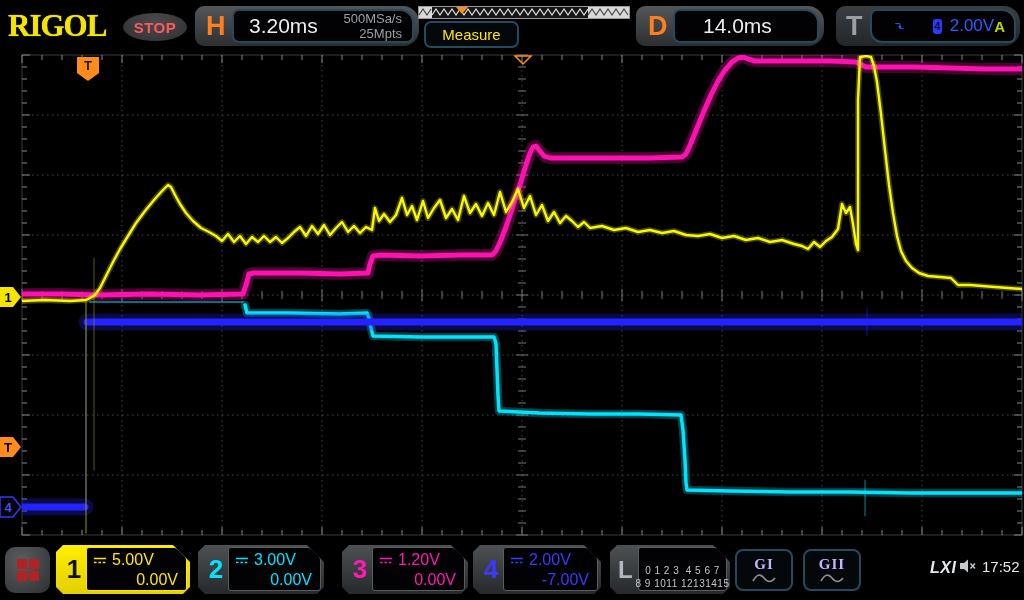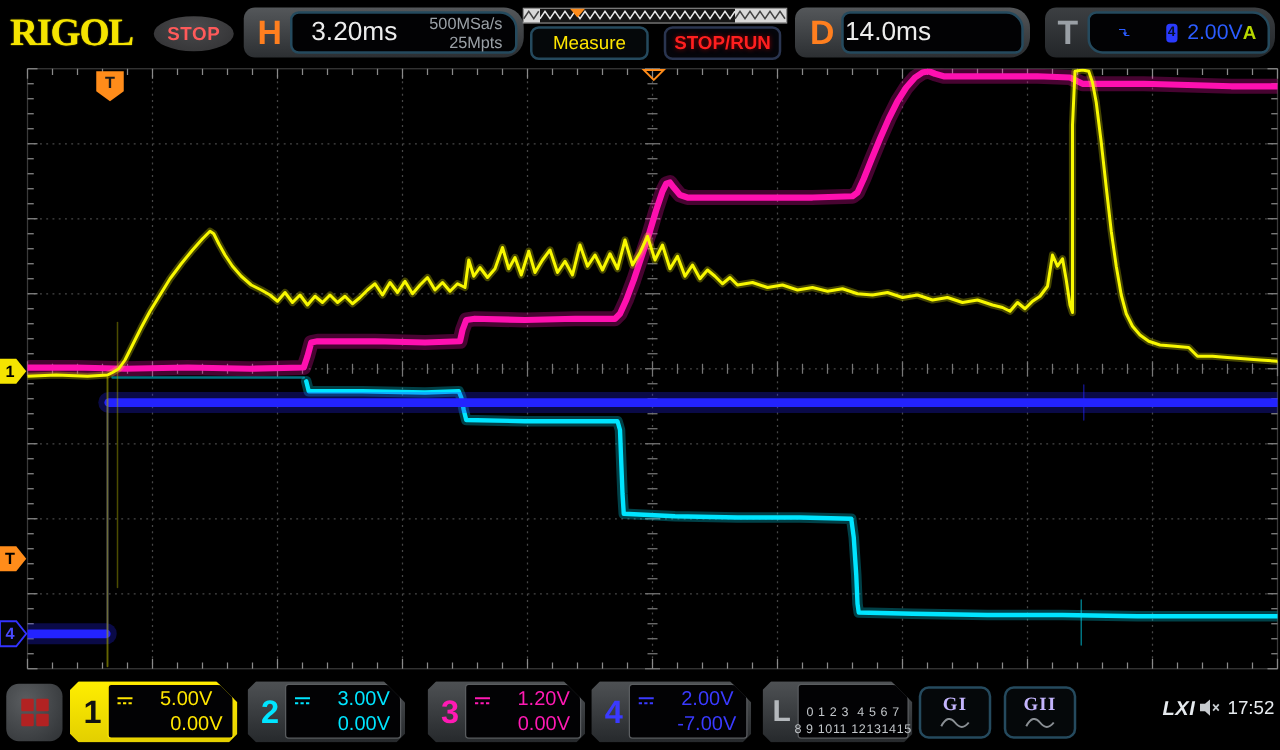--- a/index.html
+++ b/index.html
@@ -18,21 +18,21 @@
   #hletter{position:absolute;left:11px;top:0}
   #hbox{left:37px;right:5px;display:flex;align-items:center}
   #hval{font-size:21px;color:#ececec;margin-left:15px}
   #hrate{margin-left:auto;text-align:right;font-size:13px;line-height:15px;color:#9aa0a6;padding-right:10px}
   #membar{left:418px;top:6px}
   #measurebtn{left:424px;top:21px;width:95px;height:27px;background:#05080a;border:2px solid #254a5e;border-radius:7px;color:#ffe600;font-weight:normal;font-size:15px;display:flex;align-items:center;justify-content:center}
   #stoprunbtn{left:531px;top:21px;width:94px;height:27px;background:#05050a;border:2px solid #2a3550;border-radius:7px;color:#ff1f1f;font-weight:bold;font-size:15px;display:flex;align-items:center;justify-content:center;text-shadow:0 0 4px #800}
   #dgrp{left:636px;width:188px}
   #dletter{position:absolute;left:12px;top:0}
   #dbox{left:37px;right:5px;display:flex;align-items:center}
-  #dval{font-size:21px;color:#ececec;margin-left:1px}
+  #dval{font-size:21px;color:#ececec;margin-left:28px}
   #tgrp{left:836px;width:184px;background:linear-gradient(#3c3f42,#232629)}
   #tletter{position:absolute;left:10px;top:0;color:#9aa0a6}
   #tbox{left:34px;right:4px;display:flex;align-items:center;border-radius:7px 14px 7px 12px}
   #trigicon{margin-left:22px}
   #trigbadge{margin-left:28px;width:15px;height:15px;background:#2a3bff;border-radius:3px;color:#061028;font-size:11px;font-weight:bold;display:flex;align-items:center;justify-content:center}
   #triglevel{margin-left:8px;font-size:17px;color:#2b5cff}
   #trigmode{margin-left:auto;margin-right:9px;font-size:15px;font-weight:bold;color:#b8d800}
 
   
   #scope{left:0;top:0;z-index:1}
@@ -41,21 +41,21 @@
   #botbar{left:0;top:543px;width:1024px;height:57px;background:#000;z-index:5}
   #menubtn{left:5px;top:4px;width:45px;height:46px;background:radial-gradient(ellipse at 35% 30%,#5a5d60,#2e3134);border-radius:10px;display:flex;align-items:center;justify-content:center}
   #menugrid{width:22px;height:22px;display:grid;grid-template-columns:10px 10px;grid-template-rows:10px 10px;gap:2px}
   #menugrid span{background:#b22222;border-radius:1px}
   .chtab{top:2px;height:49px;background:linear-gradient(#4e5154,#26292c);clip-path:polygon(7px 0,calc(100% - 17px) 0,100% 17px,100% calc(100% - 7px),calc(100% - 7px) 100%,7px 100%,0 calc(100% - 7px),0 7px)}
   .chtab.selected{background:linear-gradient(#ffee00,#e3cf00)}
   .chnum{position:absolute;left:7px;top:9px;width:22px;text-align:center;font-size:26px;font-weight:bold;color:var(--ch)}
   .chtab.selected .chnum{color:#111}
   .chbox{position:absolute;left:30px;top:2px;right:3px;bottom:3px;background:#020204;border:1px solid #5a5d60;border-radius:3px 13px 3px 3px;color:var(--ch);padding:2px 6px 0 6px}
   .chtab.selected .chbox{border-color:var(--ch)}
-  .chrow1{display:flex;align-items:center;gap:21px;font-size:16px;line-height:20px}
+  .chrow1{display:flex;align-items:center;gap:5px;font-size:16px;line-height:20px}
   .chrow2{text-align:right;font-size:16px;line-height:20px;padding-right:2px}
   .dcicon{stroke:currentColor;stroke-width:1.6}
   .dcicon .dash{stroke-dasharray:2.6 1.8}
   #ltab{left:610px;top:2px;width:120px;height:49px;background:linear-gradient(#4e5154,#26292c);clip-path:polygon(7px 0,calc(100% - 17px) 0,100% 17px,100% calc(100% - 7px),calc(100% - 7px) 100%,7px 100%,0 calc(100% - 7px),0 7px)}
   #lletter{position:absolute;left:8px;top:11px;font-size:24px;font-weight:bold;color:#b4b8bc}
   #lbox{position:absolute;left:28px;top:2px;right:3px;bottom:3px;background:#020204;border:1px solid #5a5d60;border-radius:3px 13px 3px 3px;color:#c2c6ca;display:flex;flex-direction:column;justify-content:flex-end;align-items:center}
   #lbox div{font-size:10px;line-height:13px;white-space:pre;letter-spacing:.5px}
   .genbtn{top:6px;width:58px;height:42px;background:#05080a;border:2px solid #254a5e;border-radius:8px;display:flex;flex-direction:column;align-items:center;justify-content:center;color:#c4b5fd}
   .genlabel{font-family:"Liberation Serif",serif;font-size:15px;font-weight:bold;letter-spacing:1px;line-height:15px}
   .genwave{stroke:#8a8f94;fill:none;stroke-width:1.6}
@@ -414,23 +414,20 @@
       <rect x="170" y="1" width="41" height="11" fill="#d9d9d9"></rect>
       <path d="M1,9 L5,3 L9,9 L13,3" stroke="#444" fill="none" stroke-width="1.2"></path>
       <path d="M14,9 L18,3 L22,9 L26,3 L30,9 L34,3 L38,9 L42,3 L46,9 L50,3 L54,9 L58,3 L62,9 L66,3 L70,9 L74,3 L78,9 L82,3 L86,9 L90,3 L94,9 L98,3 L102,9 L106,3 L110,9 L114,3 L118,9 L122,3 L126,9 L130,3 L134,9 L138,3 L142,9 L146,3 L150,9 L154,3 L158,9 L162,3 L166,9 L170,3" stroke="#e8e8e8" fill="none" stroke-width="1.2"></path>
       <path d="M170,9 L174,3 L178,9 L182,3 L186,9 L190,3 L194,9 L198,3 L202,9 L206,3 L210,9" stroke="#444" fill="none" stroke-width="1.2"></path>
       <polygon points="38,1 50,1 44,8" fill="#ff8c1a"></polygon>
     </svg>
 
   <div id="measurebtn" class="abs">
     <span>Measure</span>
   </div>
-  <div id="stoprunbtn" class="abs">
-    <span>STOP/RUN</span>
-  </div>
 
   <div id="dgrp" class="abs grptab">
     <span id="dletter" class="grpletter">D</span>
     <div id="dbox" class="blkbox">
       <span id="dval">14.0ms</span>
     </div>
   </div>
 
   <div id="tgrp" class="abs grptab">
     <span id="tletter" class="grpletter">T</span>

